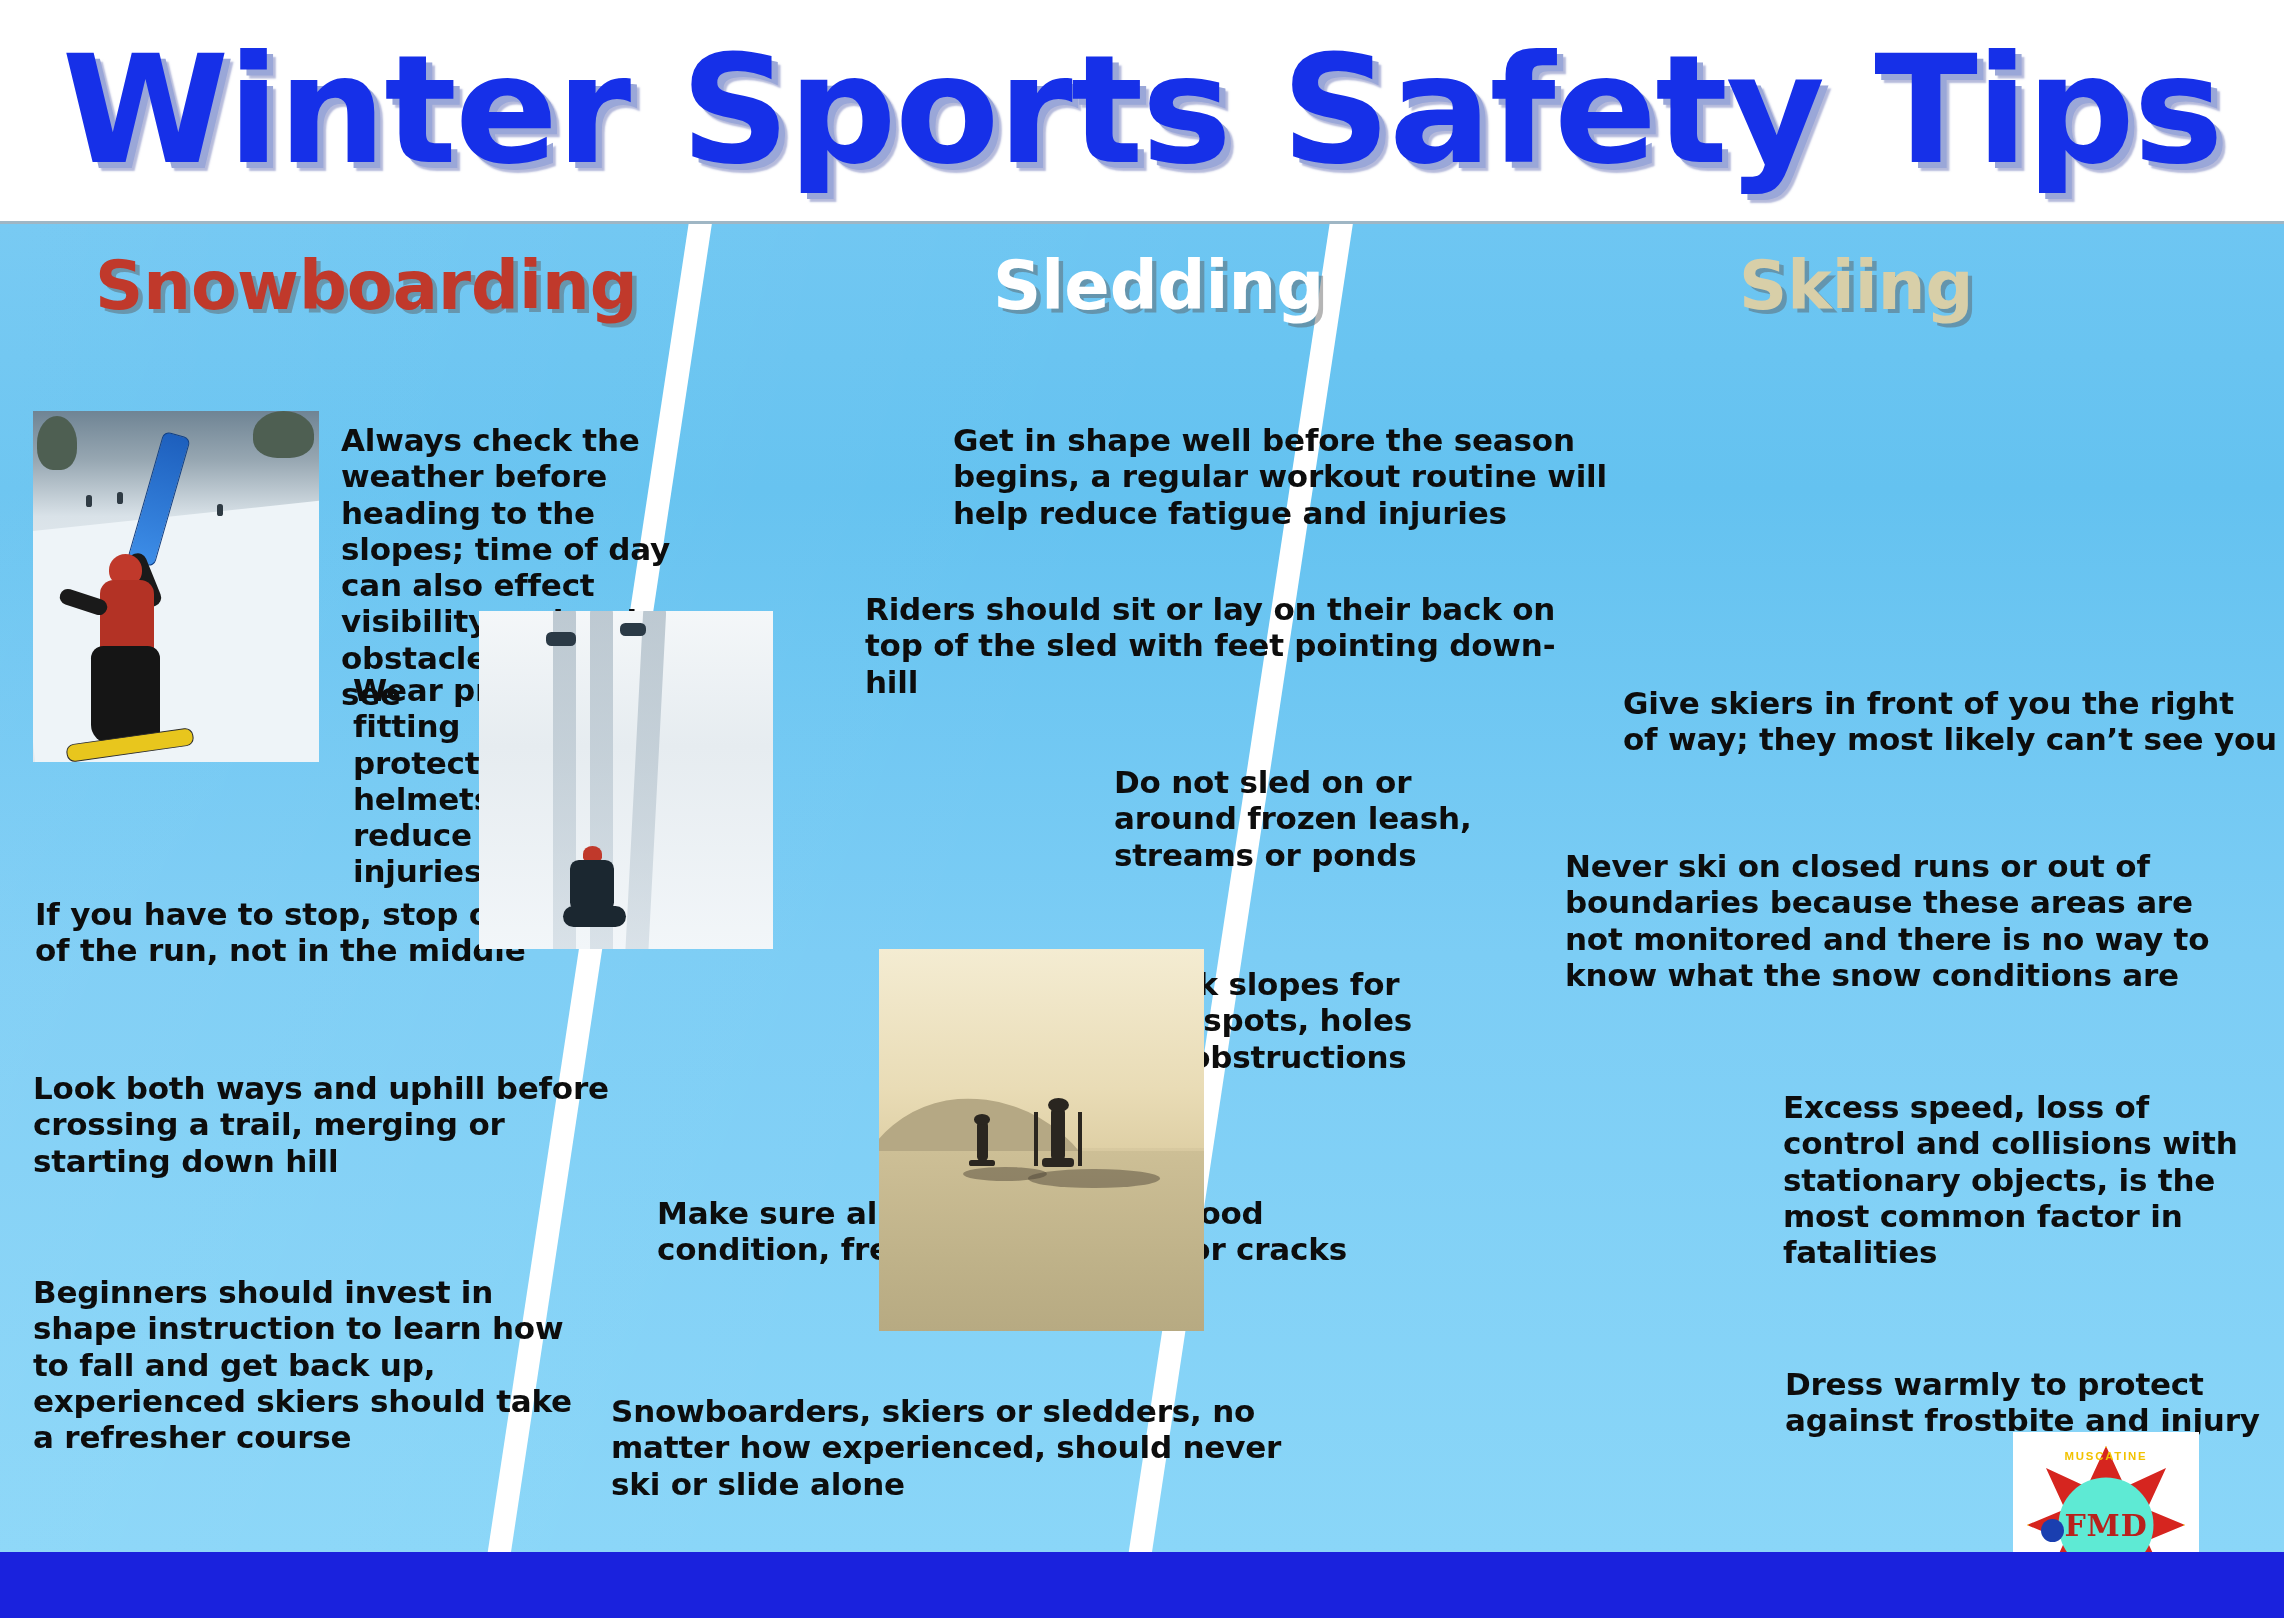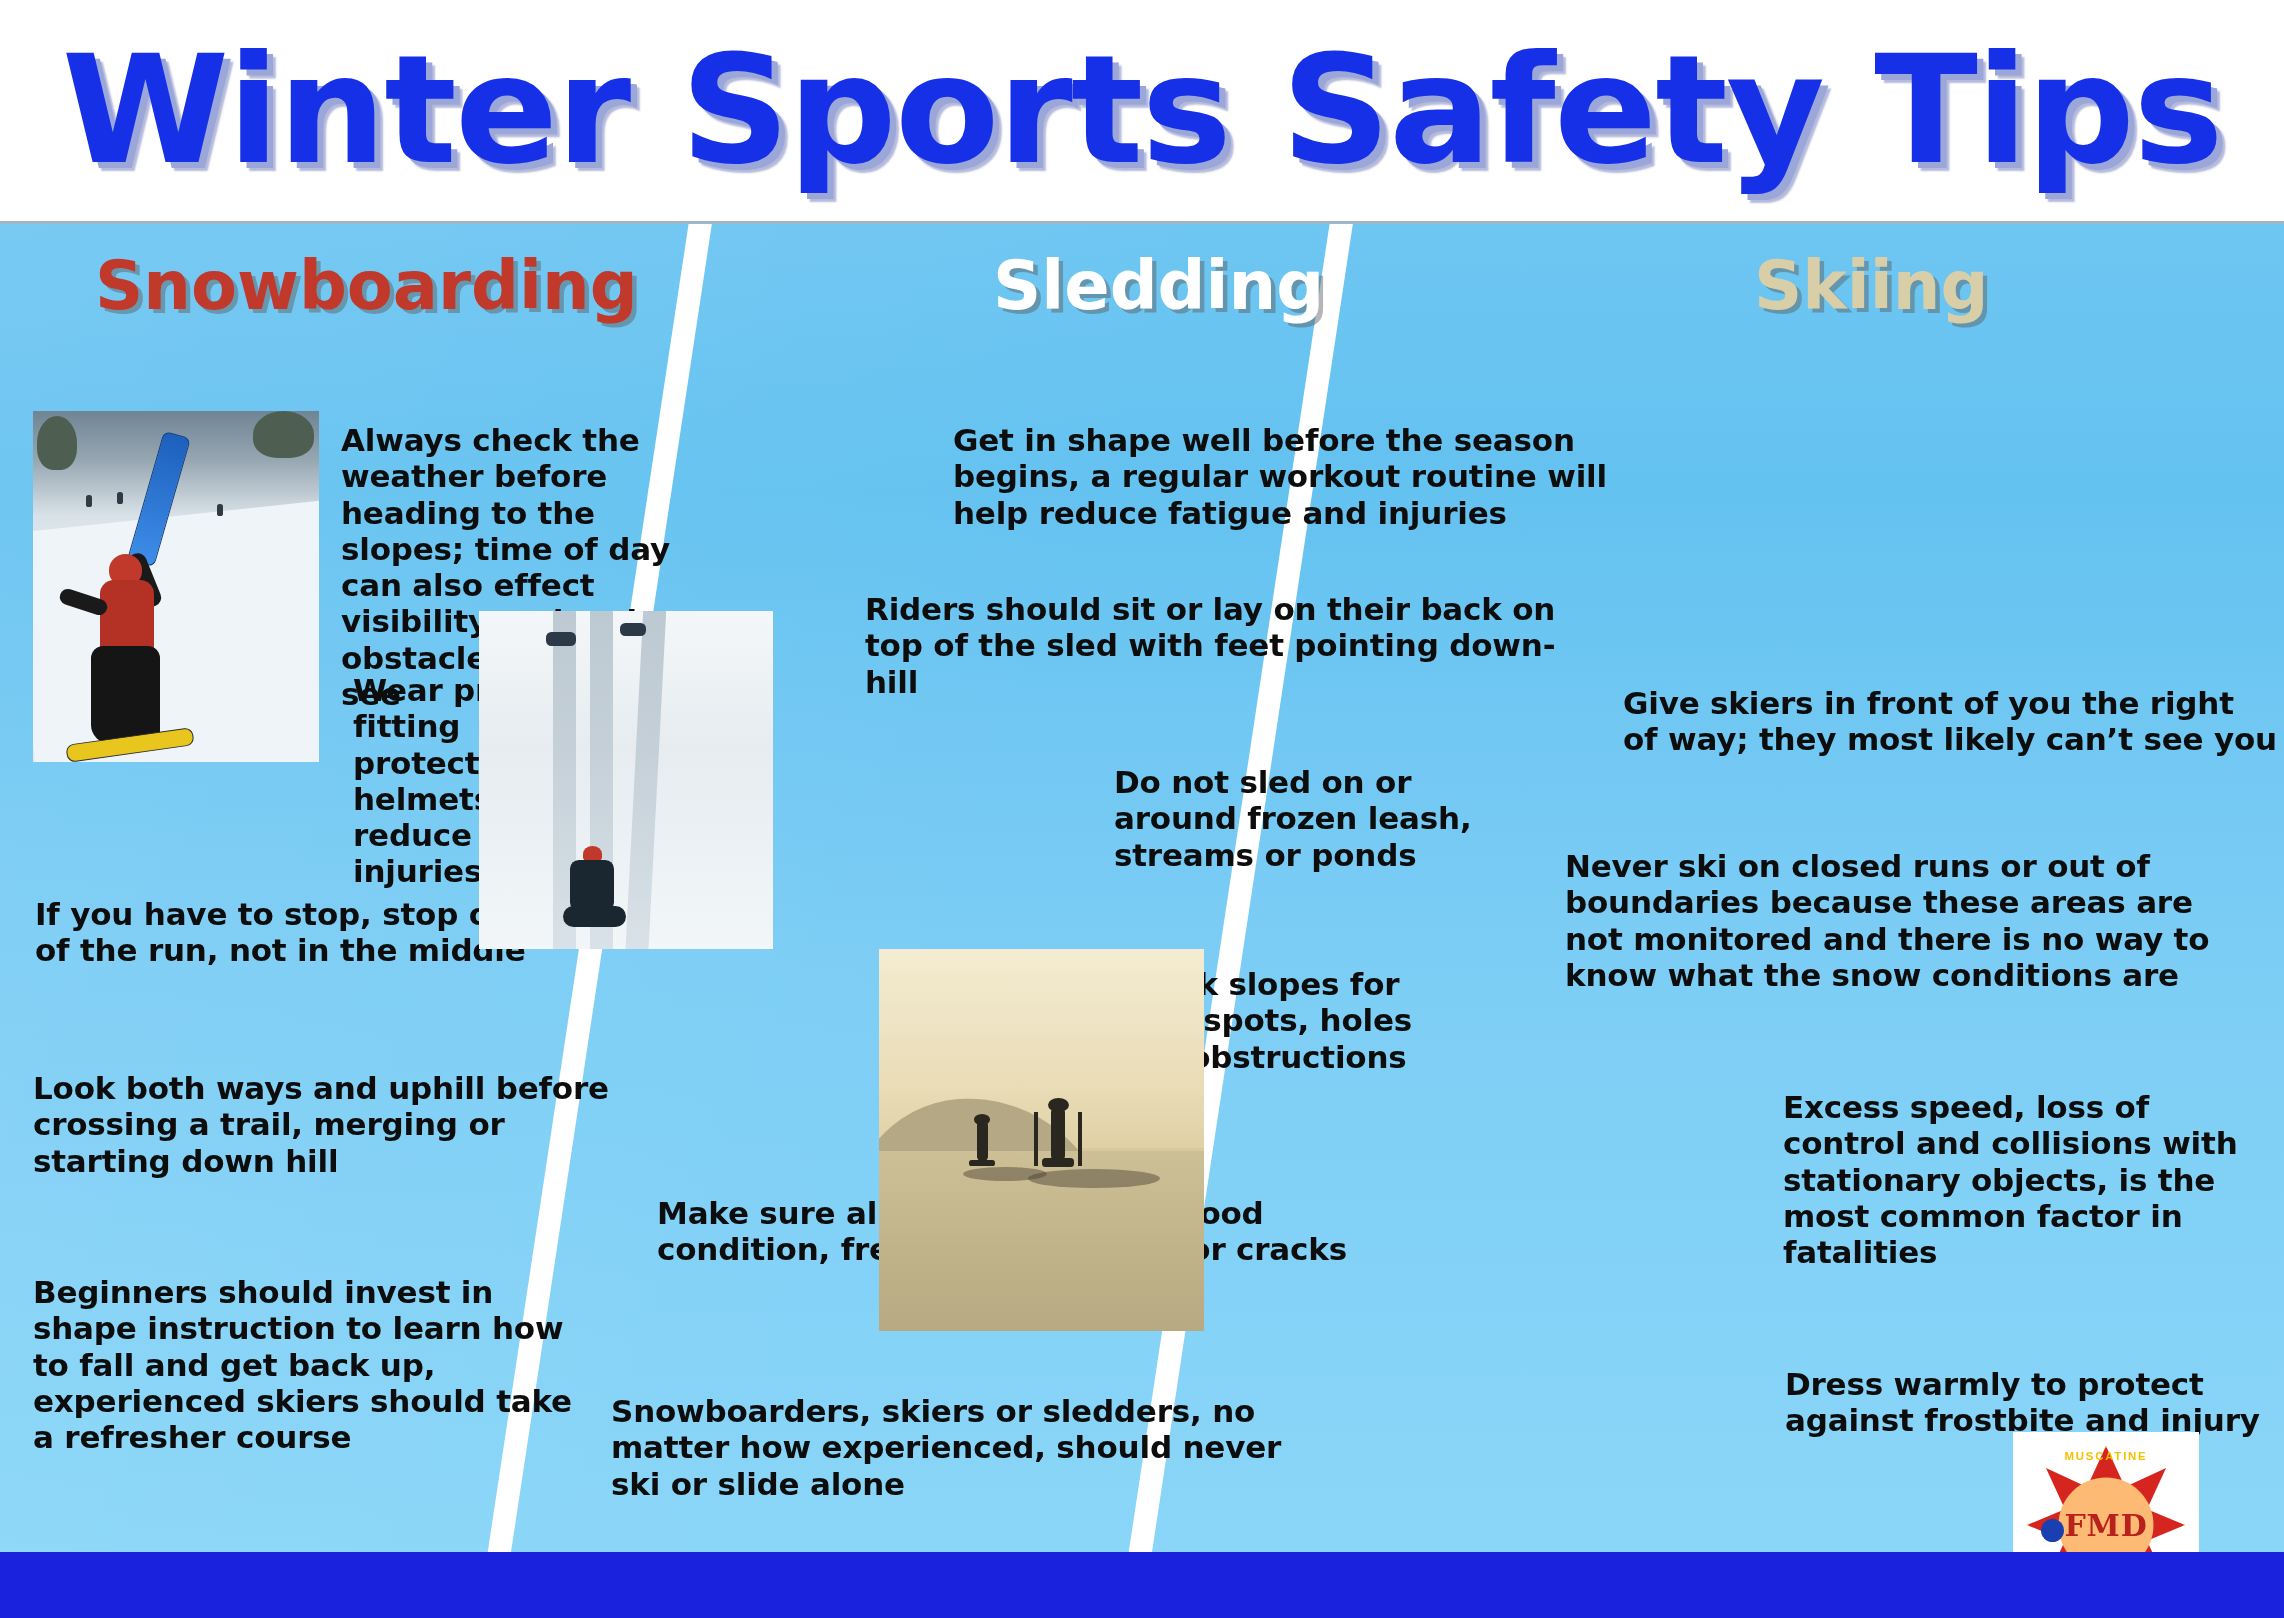--- a/index.html
+++ b/index.html
@@ -93,21 +93,21 @@
     text-shadow: 4.4px 4.4px 0 rgba(90,90,90,0.45);
   }
   .h-sled {
     position: absolute;
     left: 264px; top: 29px;
     color: #ffffff;
     text-shadow: 4.4px 4.4px 0 rgba(90,90,90,0.45);
   }
   .h-ski {
     position: absolute;
-    left: 410px; top: 29px;
+    left: 395px; top: 29px;
     color: #d8cfa8;
     text-shadow: 4.4px 4.4px 0 rgba(90,90,90,0.45);
   }
 
   
   .tip {
     position: absolute;
     font-family: "DejaVu Sans", sans-serif;
     font-weight: bold;
     font-size: 31px;
@@ -306,21 +306,21 @@
       76% 60%, 88% 86%, 62% 74%, 50% 100%, 38% 74%,
       12% 86%, 24% 60%, 0% 50%, 24% 40%, 12% 14%, 38% 26%);
     border: 2.6px solid #f2c200;
     box-sizing: border-box;
   }
   .logo-center {
     position: absolute;
     left: 50%; top: 50%;
     transform: translate(-50%,-50%);
     width: 95px; height: 95px;
-    background: #fdba74;
+    background: #5eead4;
     border-radius: 50%;
     display: flex;
     align-items: center;
     justify-content: center;
   }
   .logo-fmd {
     font-family: "DejaVu Serif", serif;
     font-weight: bold;
     font-size: 30px;
     color: #b8211c;

